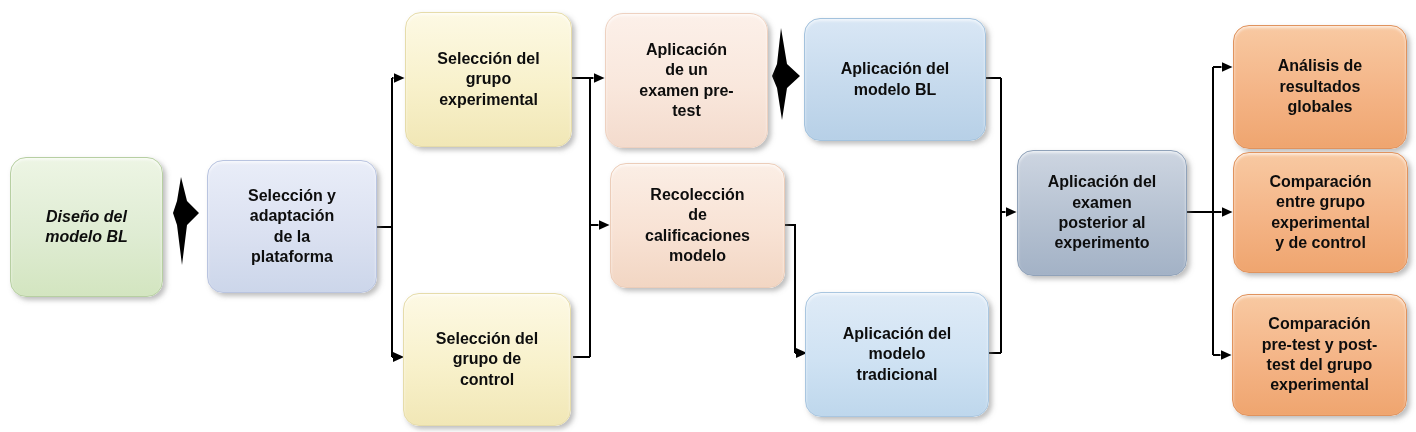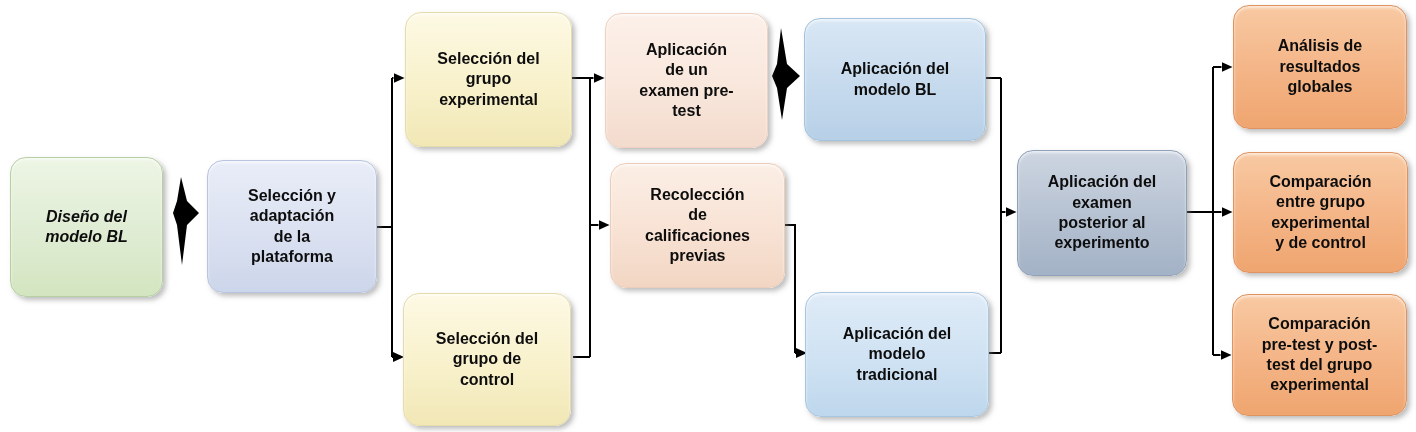--- a/index.html
+++ b/index.html
@@ -104,48 +104,48 @@
   <div class="node" id="n2" style="background: linear-gradient(rgb(253, 249, 228) 0%, rgb(248, 241, 203) 55%, rgb(241, 231, 182) 100%); border-color: rgb(230, 220, 170);">
     <span class="lbl">Selección del
 grupo
 experimental</span>
   </div>
   <div class="node" id="n3" style="background: linear-gradient(rgb(253, 249, 228) 0%, rgb(248, 241, 203) 55%, rgb(241, 231, 182) 100%); border-color: rgb(230, 220, 170);">
     <span class="lbl">Selección del
 grupo de
 control</span>
   </div>
-  <div class="node" id="n4" style="background: linear-gradient(rgb(252, 240, 233) 0%, rgb(249, 231, 220) 55%, rgb(243, 219, 205) 100%); border-color: rgb(238, 209, 192);">
+  <div class="node" id="n4" style="background: linear-gradient(rgb(252, 240, 233) 0%, rgb(249, 231, 220) 55%, rgb(243, 219, 205) 100%); border-color: rgb(238, 209, 192); border-radius: 18px;">
     <span class="lbl">Aplicación
 de un
 examen pre-
 test</span>
   </div>
   <div class="node" id="n5" style="background: linear-gradient(rgb(251, 238, 229) 0%, rgb(248, 226, 212) 55%, rgb(242, 214, 195) 100%); border-color: rgb(236, 205, 185);">
     <span class="lbl">Recolección
 de
 calificaciones
-previas</span>
+modelo</span>
   </div>
   <div class="node" id="n6" style="background: linear-gradient(rgb(217, 231, 245) 0%, rgb(198, 218, 237) 55%, rgb(183, 208, 231) 100%); border-color: rgb(163, 194, 221);">
     <span class="lbl">Aplicación del
 modelo BL</span>
   </div>
   <div class="node" id="n7" style="background: linear-gradient(rgb(223, 235, 247) 0%, rgb(207, 226, 243) 55%, rgb(190, 215, 236) 100%); border-color: rgb(169, 198, 224);">
     <span class="lbl">Aplicación del
 modelo
 tradicional</span>
   </div>
   <div class="node" id="n8" style="background: linear-gradient(rgb(205, 213, 225) 0%, rgb(181, 193, 209) 55%, rgb(163, 178, 198) 100%); border-color: rgb(144, 162, 185);">
     <span class="lbl">Aplicación del
 examen
 posterior al
 experimento</span>
   </div>
-  <div class="node" id="n9" style="background: linear-gradient(rgb(248, 201, 162) 0%, rgb(244, 180, 134) 55%, rgb(239, 165, 111) 100%); border-color: rgb(224, 147, 94);">
+  <div class="node" id="n9" style="background: linear-gradient(rgb(248, 201, 162) 0%, rgb(244, 180, 134) 55%, rgb(239, 165, 111) 100%); border-color: rgb(224, 147, 94); margin-top: 20px;">
     <span class="lbl">Análisis de
 resultados
 globales</span>
   </div>
   <div class="node" id="n10" style="background: linear-gradient(rgb(248, 201, 162) 0%, rgb(244, 180, 134) 55%, rgb(239, 165, 111) 100%); border-color: rgb(224, 147, 94);">
     <span class="lbl">Comparación
 entre grupo
 experimental
 y de control</span>
   </div>

